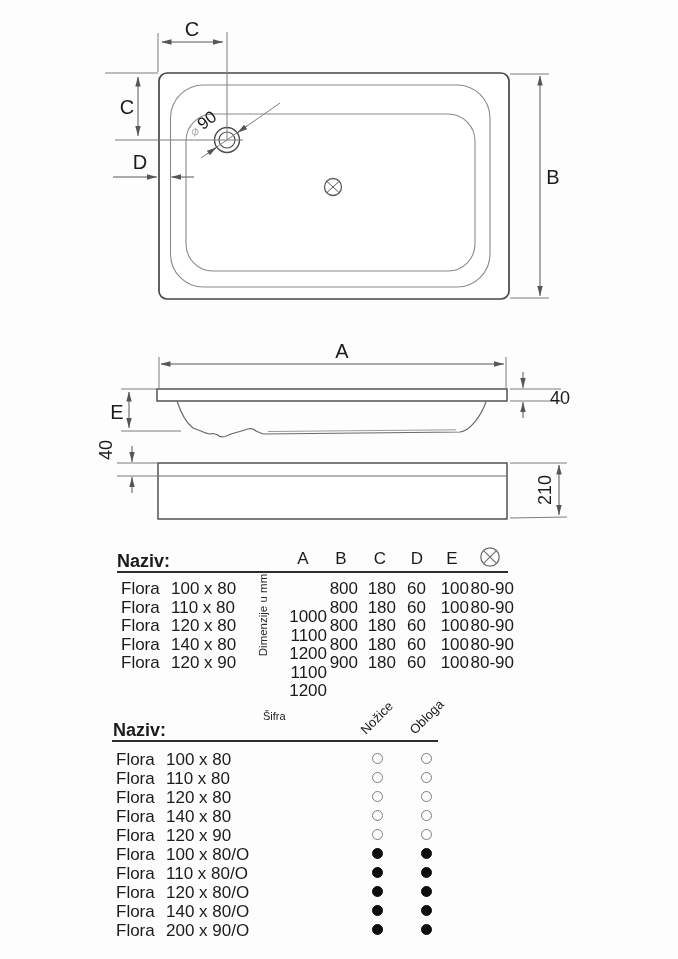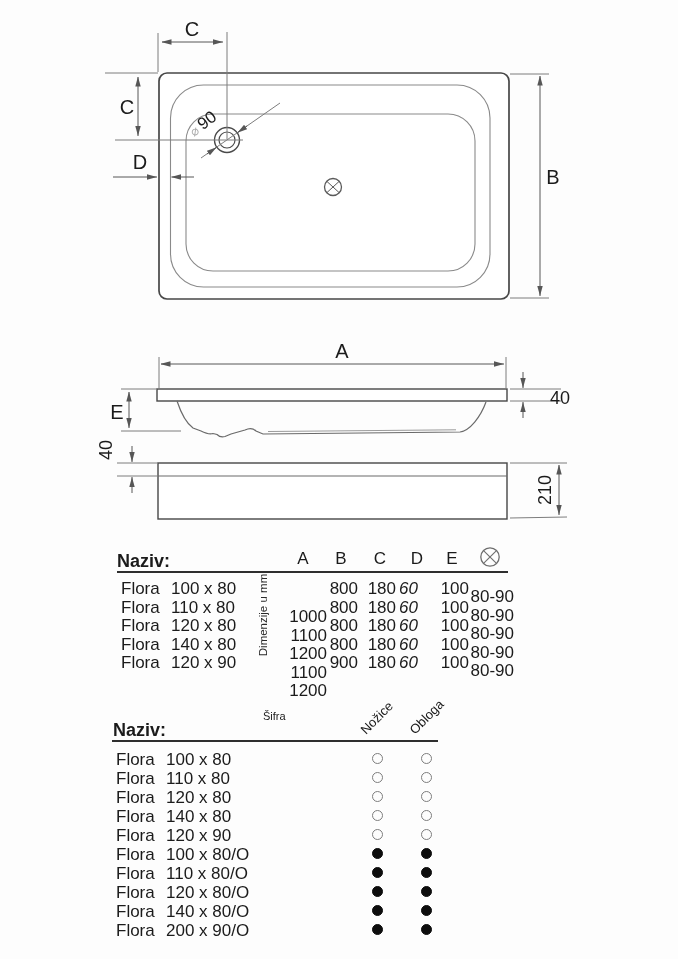--- a/index.html
+++ b/index.html
@@ -16,21 +16,21 @@
   .t1-h{top:549px;font-size:17px;transform:translateX(-50%);}
   .t1-rule{left:117px;top:571px;width:391px;height:2px;background:#2e2e2e;}
   .t1-unit{left:263px;top:615px;transform:translate(-50%,-50%) rotate(-90deg);
            font-size:11.5px;color:#2a2a2a;white-space:nowrap;}
   .t1-row{left:0;width:678px;height:18px;font-size:17px;}
   .t1-row span{position:absolute;white-space:nowrap;}
   .t1-flora{left:121px;}
   .t1-size{left:171px;}
   .t1-num{text-align:right;}
   .t1-a{right:351px;margin-top:28px;} .t1-b{right:320px;} .t1-c{right:282px;text-align:center;}
-  .t1-d{right:260px;font-style:italic;} .t1-e{right:209px;} .t1-x{right:164px;margin-top:8px;}
+  .t1-d{right:252px;} .t1-e{right:209px;} .t1-x{right:164px;}
 
   
   .t2-title{left:113px;top:720px;font-size:18px;font-weight:bold;}
   .t2-sifra{left:263px;top:710px;font-size:11px;}
   .t2-rot{font-size:13px;white-space:nowrap;transform-origin:0 100%;
           transform:rotate(-45deg);line-height:14px;height:14px;color:#1b1b1b;}
   .t2-rule{left:112px;top:740px;width:326px;height:2px;background:#2e2e2e;}
   .t2-row{left:0;width:678px;height:19px;font-size:17px;}
   .t2-row span{position:absolute;white-space:nowrap;}
   .t2-flora{left:116px;}

